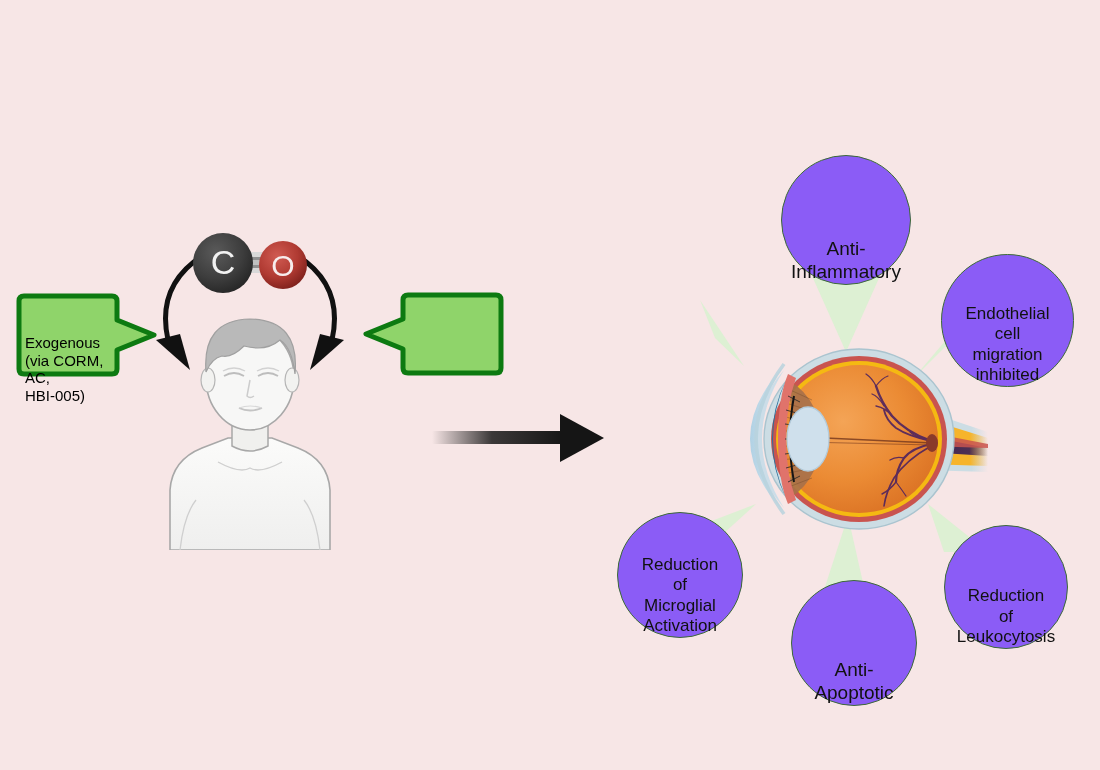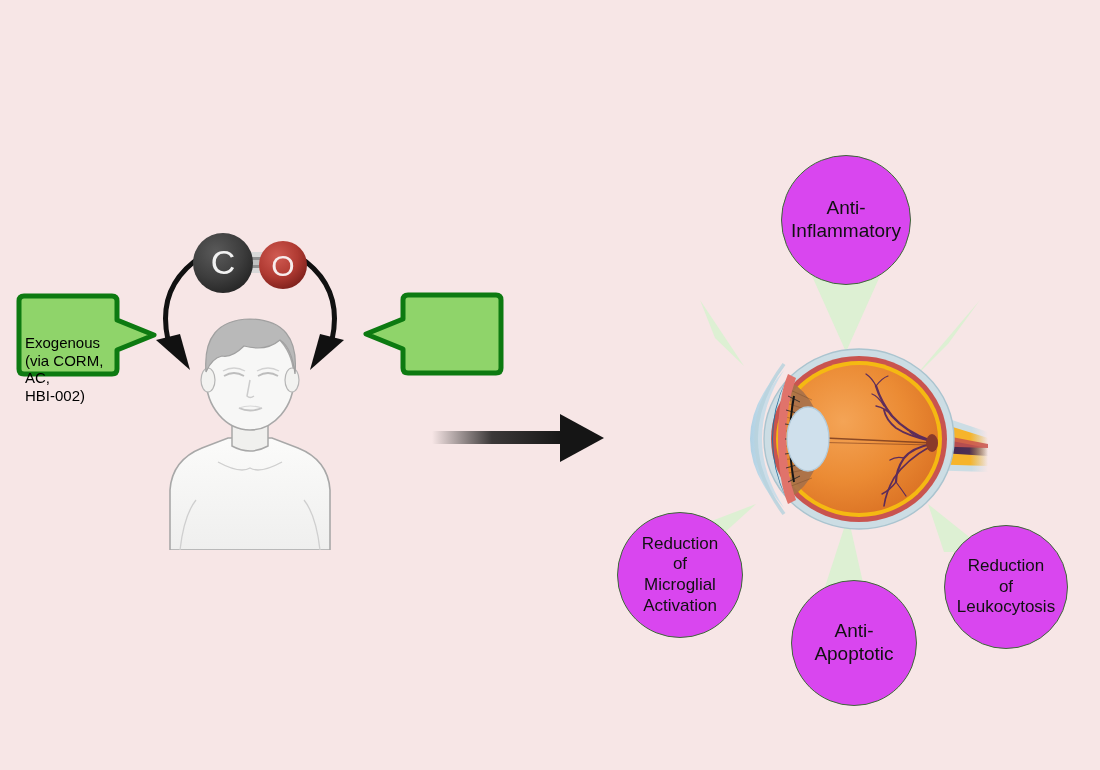--- a/index.html
+++ b/index.html
@@ -59,25 +59,25 @@
     left: 398px;
     top: 291px;
     width: 106px;
     height: 85px;
   }
 
   
   .bubble {
     position: absolute;
     border-radius: 50%;
-    background: #d946ef;
+    background: #8b5cf6;
     border: 1.6px solid #3d6b36;
     box-sizing: border-box;
     display: flex;
-    align-items: center;
+    align-items: flex-end;
     justify-content: center;
     text-align: center;
     color: #111111;
     font-size: 19px;
     line-height: 1.21;
     white-space: pre-line;
     z-index: 5;
   }
   .bubble-tail {
     position: absolute;
@@ -358,20 +358,26 @@
       <path d="M944 552 L988 552 L928 504 Z"></path>
     </g>
   </svg>
 
 
   <div class="bubble" id="bubble-antiinflam">
     <span>Anti-
 Inflammatory</span>
   </div>
 
+  <div class="bubble" id="bubble-endothelial">
+    <span>Endothelial
+cell
+migration
+inhibited</span>
+  </div>
 
   <div class="bubble" id="bubble-microglial">
     <span>Reduction
 of
 Microglial
 Activation</span>
   </div>
 
   <div class="bubble" id="bubble-apoptotic">
     <span>Anti-
@@ -385,21 +391,21 @@
   </div>
 
   <div class="callout" id="callout-exogenous">
     <svg class="callout-shape" viewBox="0 0 148 86" width="148" height="86" preserveAspectRatio="none">
       <path d="M5 9 Q5 4 10 4 L98 4 Q103 4 103 9 L103 28 L140 43 L103 58
                L103 77 Q103 82 98 82 L10 82 Q5 82 5 77 Z" fill="#8fd46a" stroke="#0d7a11" stroke-width="5" stroke-linejoin="round"></path>
     </svg>
     <span class="callout-text">Exogenous
 (via CORM,
 AC,
-HBI-002)</span>
+HBI-005)</span>
   </div>
 
   <div class="callout" id="callout-endogenous">
     <svg class="callout-shape" viewBox="-40 0 148 86" width="148" height="86" preserveAspectRatio="none" style="left:-40px;">
       <path d="M103 9 Q103 4 98 4 L10 4 Q5 4 5 9 L5 28 L-32 43 L5 58
                L5 77 Q5 82 10 82 L98 82 Q103 82 103 77 Z" fill="#8fd46a" stroke="#0d7a11" stroke-width="5" stroke-linejoin="round"></path>
     </svg>
   </div>
 
 </div>

